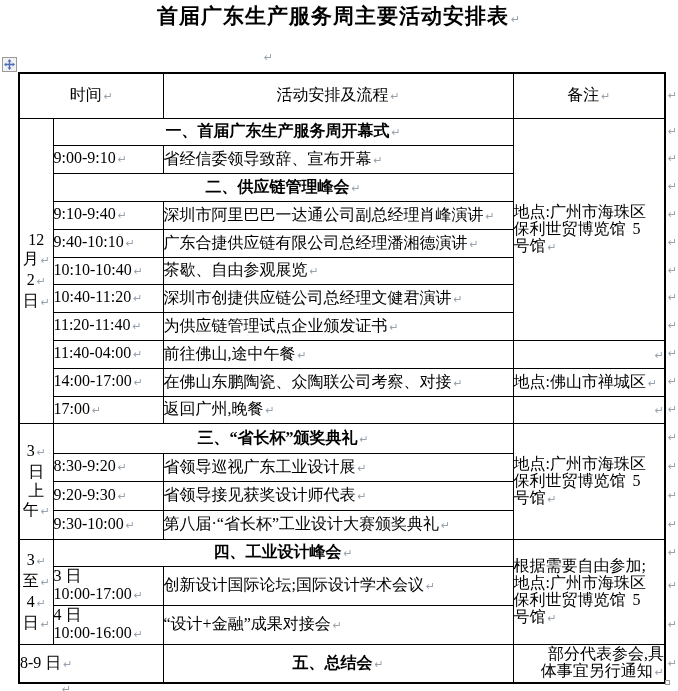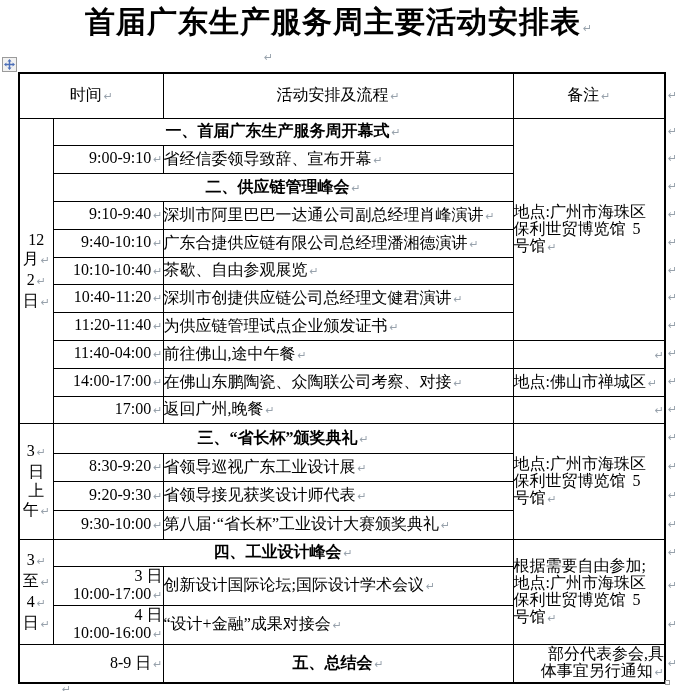--- a/index.html
+++ b/index.html
@@ -3,21 +3,21 @@
 <meta charset="utf-8">
 <style>
   html,body{margin:0;padding:0;}
   body{
     width:678px;height:691px;position:relative;background:#fff;overflow:hidden;
     font-family:"Liberation Serif","DejaVu Serif",serif;color:#000;
   }
   .title{
     position:absolute;left:0;top:2px;width:678px;text-align:center;
     font-family:"Liberation Sans","DejaVu Sans",sans-serif;
-    font-weight:bold;font-size:30px;letter-spacing:1px;white-space:nowrap;
+    font-weight:bold;font-size:21px;letter-spacing:1px;white-space:nowrap;
   }
   .pm::after{
     content:"\21B5";color:#98a2ac;font-size:11px;margin-left:2px;
     font-family:"DejaVu Sans",sans-serif;font-weight:normal;
   }
   .p1{position:absolute;left:262px;top:47px;}
   .p2{position:absolute;left:60px;top:679px;}
   .anchor{position:absolute;left:665px;top:680px;width:5px;height:5px;border:1px solid #9a9a9a;box-sizing:border-box;}
   .handle{
     position:absolute;left:2px;top:57px;width:15px;height:15px;box-sizing:border-box;
@@ -25,21 +25,21 @@
   }
   table.sched{
     position:absolute;left:18px;top:72px;border-collapse:collapse;table-layout:fixed;
     border:2px solid #000;
   }
   table.sched td{
     border:1px solid #000;vertical-align:middle;font-size:16px;padding:0;overflow:hidden;
   }
   td.hdr{text-align:center;}
   td.sec{text-align:center;font-weight:bold;margin-top:12px;}
-  td.timecell{text-align:right;}
+  td.timecell{text-align:left;}
   .time{white-space:pre-line;line-height:18px;display:inline-block;}
   td.act{text-align:left;padding-left:7px;}
   td.note{font-size:15px;line-height:17px;text-align:left;padding:0 5px;}
   td.note .notetext{white-space:pre-line;word-spacing:3px;display:inline-block;text-align:inherit;}
   td.note.center{text-align:right;}
   td.date{text-align:center;font-size:15px;line-height:19px;}
   td.date div{white-space:nowrap;}
   .eor{
     position:absolute;left:668px;color:#98a2ac;font-size:11px;
     font-family:"DejaVu Sans",sans-serif;

